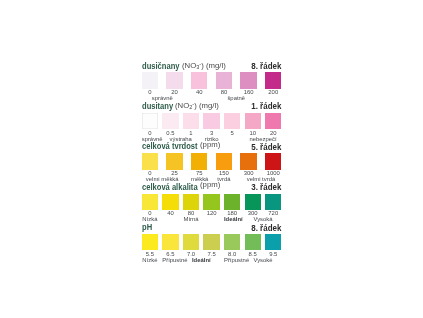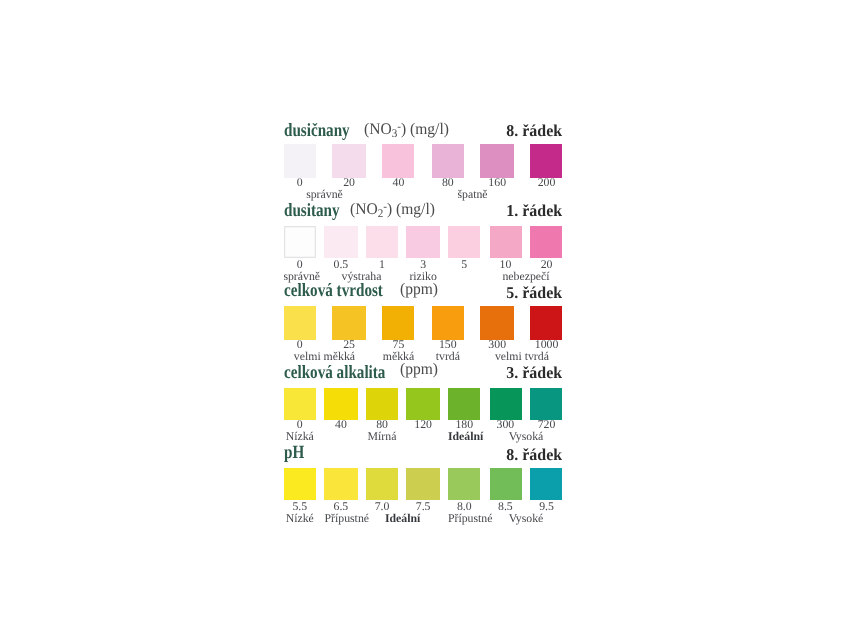--- a/index.html
+++ b/index.html
@@ -2,21 +2,21 @@
 <html><head>
 <meta charset="utf-8">
 <title>Test strip colour chart</title>
 <style>
   html,body{margin:0;padding:0;}
   body{
     width:423px;height:318px;background:#ffffff;overflow:hidden;
     font-family:"Liberation Sans", sans-serif;
     -webkit-font-smoothing:antialiased;
   }
-  #chart{position:absolute;left:0;top:0;width:423px;height:318px;font-family:Liberation Serif, serif;}
+  #chart{position:absolute;left:0;top:0;width:423px;height:318px;}
   .section{position:absolute;left:141.7px;width:139.8px;}
   .hdr{position:absolute;left:0;top:-2px;right:0;height:11px;}
   .hdr .title{position:absolute;left:0;top:0;white-space:nowrap;line-height:10px;}
   .hdr .title .n{display:inline-block;font-size:9.3px;font-weight:bold;color:#2e5c4a;
       transform:scaleX(0.815);transform-origin:left center;}
   .hdr .title .u{position:absolute;top:0.4px;white-space:nowrap;display:inline-block;
       font-weight:normal;color:#4a4a4a;font-size:8.1px;line-height:10px;
       transform:scaleX(0.96);transform-origin:left center;}
   .hdr .row{position:absolute;right:0;top:2.5px;font-size:8.3px;font-weight:bold;color:#2b2b2b;
       white-space:nowrap;line-height:10px;transform:scaleX(0.96);transform-origin:right center;}

